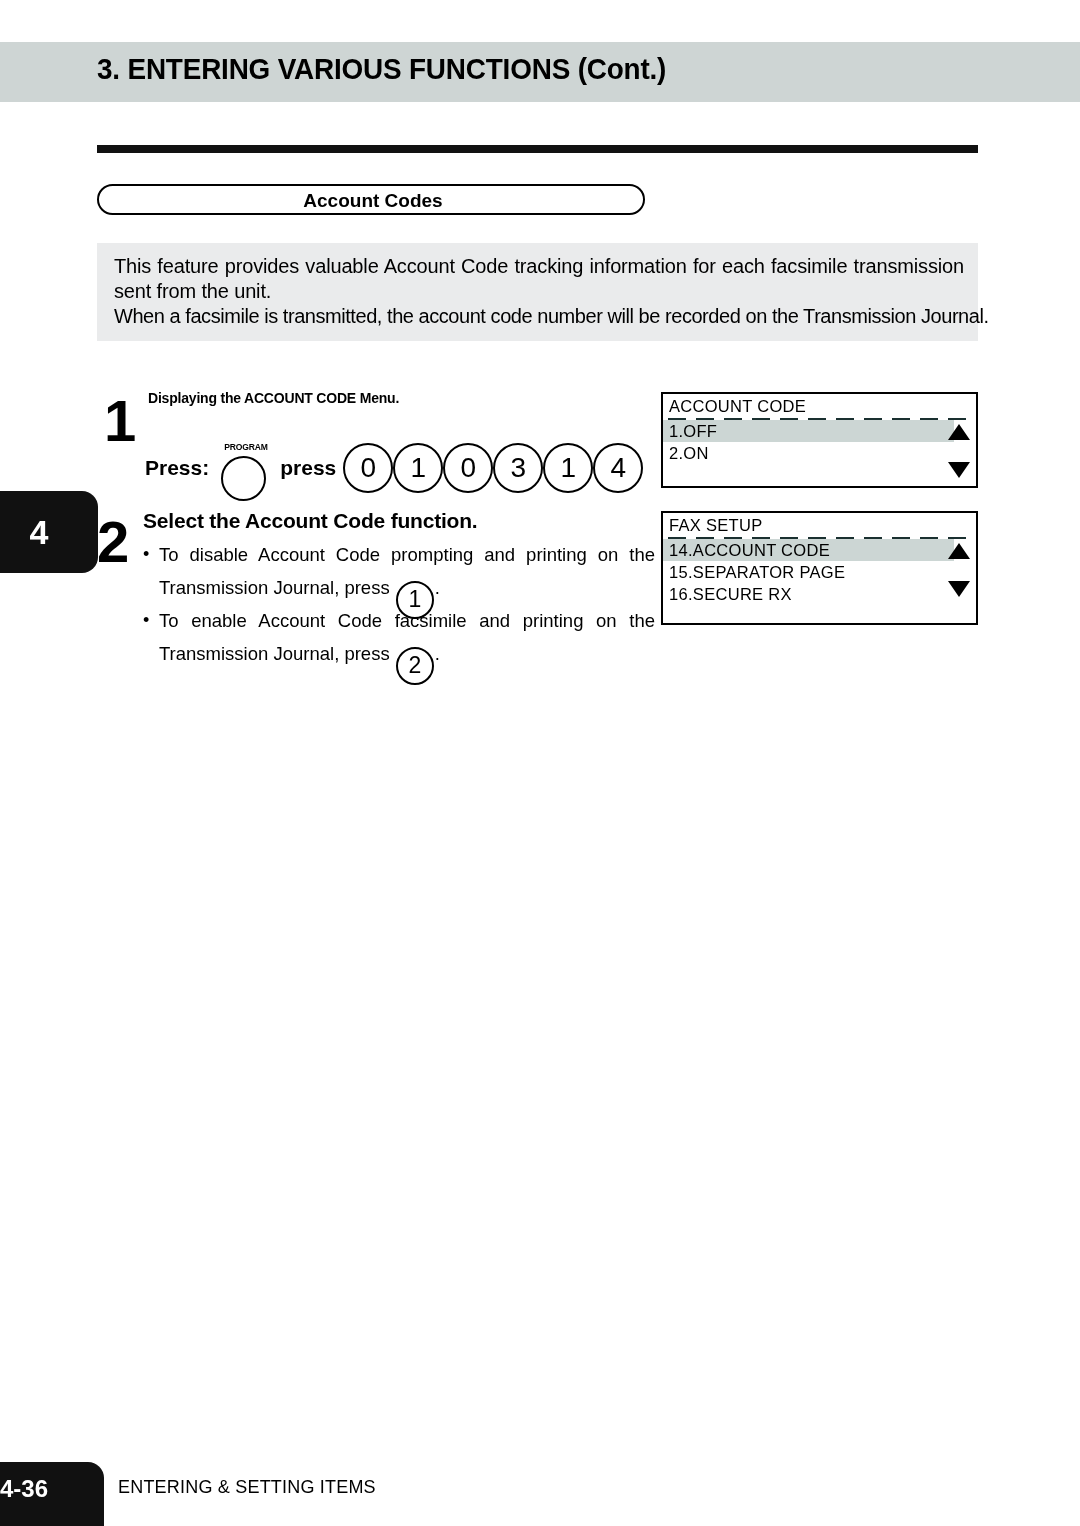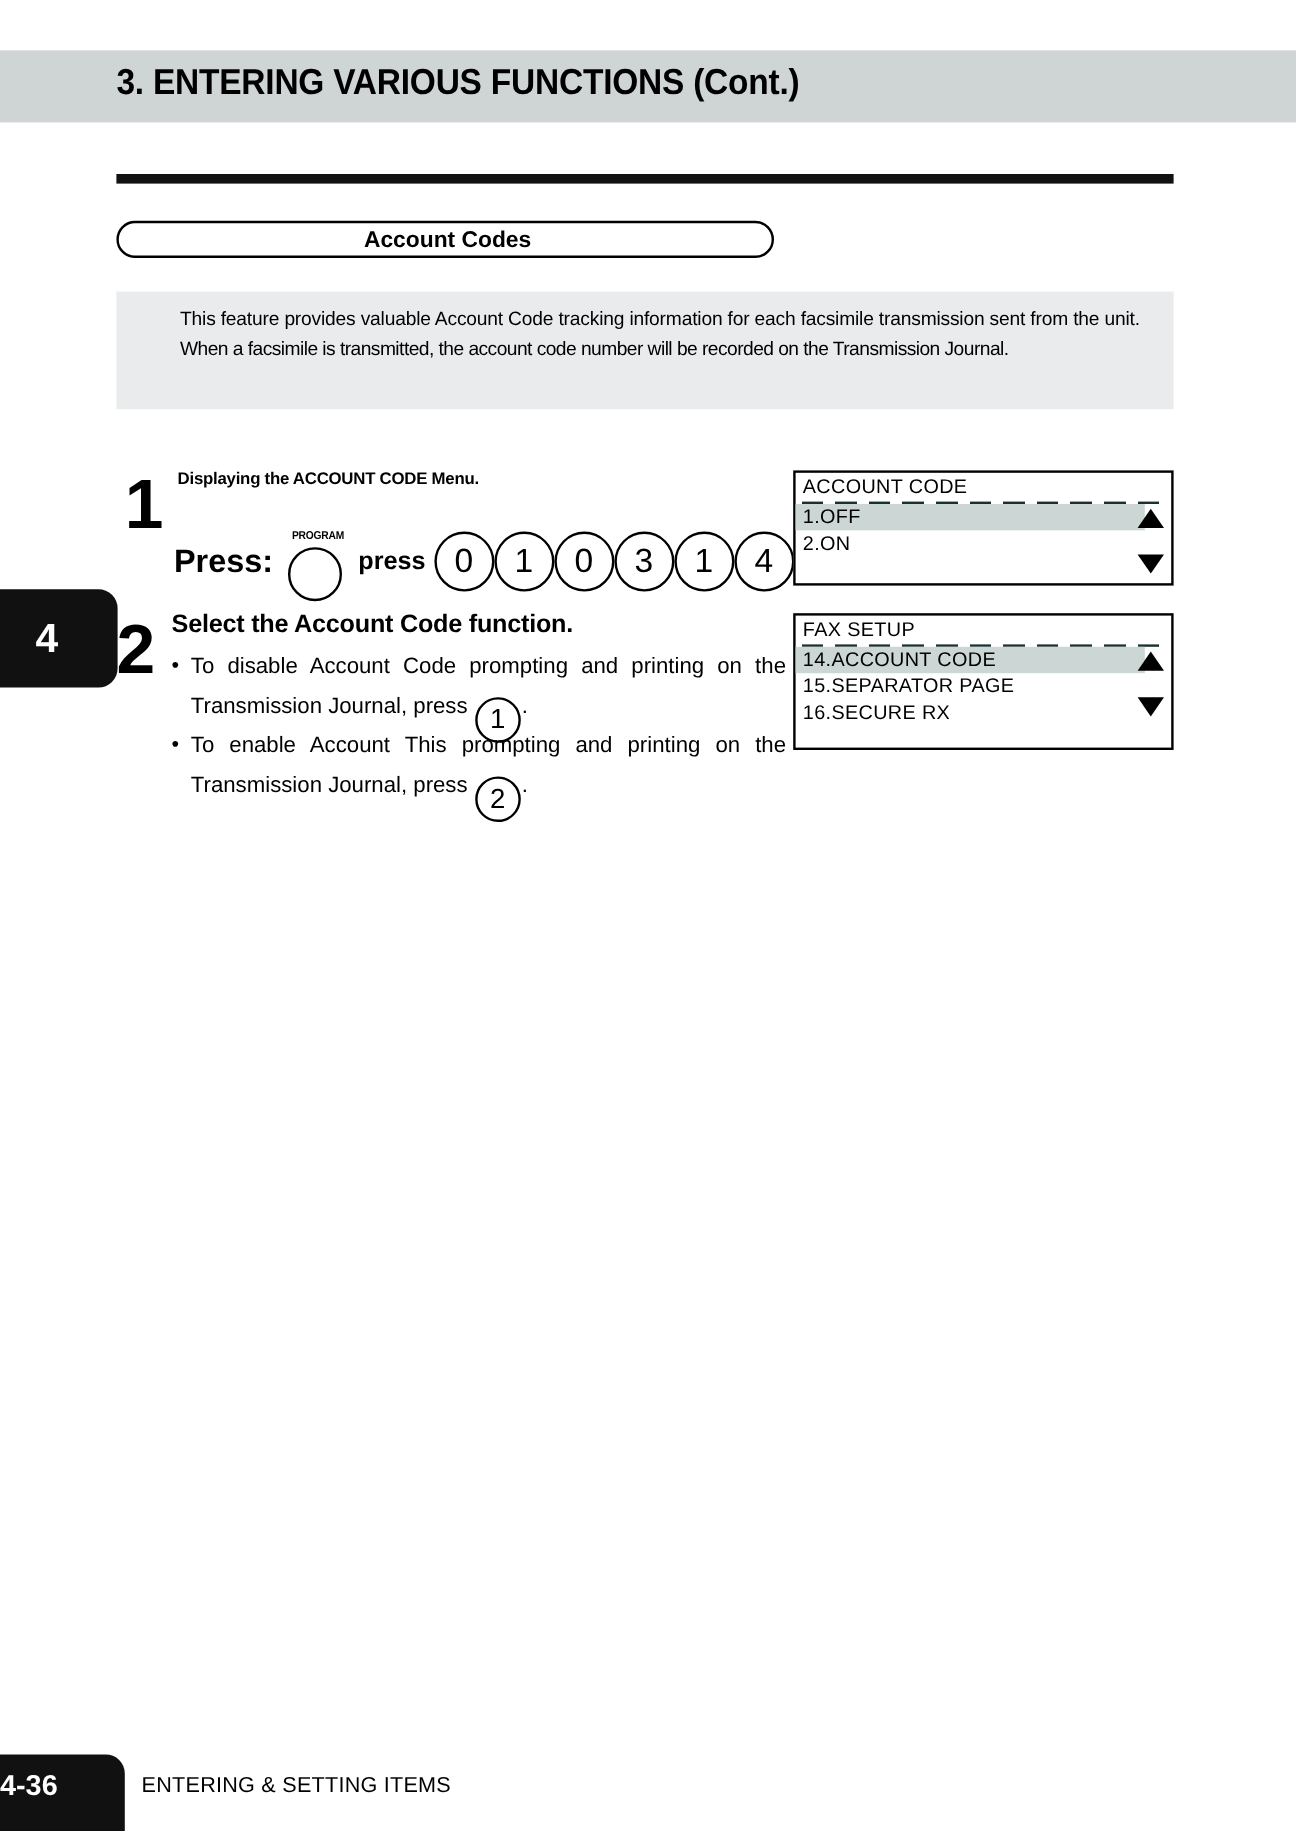--- a/index.html
+++ b/index.html
@@ -75,24 +75,23 @@
     position: absolute;
     left: 97px;
     top: 243px;
     width: 881px;
     height: 98px;
     background: #eaebec;
     box-sizing: border-box;
     padding: 11px 14px 0 17px;
   }
   .intro-line {
-    font-size: 16px;
+    font-size: 20px;
     line-height: 25px;
     letter-spacing: -0.15px;
-    margin-left: 36px;
   }
   .intro-p1 {
     text-align: justify;
     text-align-last: left;
   }
   .intro-p2 {
     margin-top: 0px;
     white-space: nowrap;
     letter-spacing: -0.45px;
   }
@@ -140,21 +139,21 @@
 
   .press-row {
     position: absolute;
     left: 145px;
     top: 440px;
     height: 56px;
     display: flex;
     align-items: center;
   }
   .press-label {
-    font-size: 27px;
+    font-size: 21px;
     font-weight: bold;
     letter-spacing: 0px;
   }
   .program-btn-wrap {
     position: relative;
     width: 56px;
     height: 56px;
     margin-left: 9px;
     display: flex;
     align-items: center;
@@ -408,21 +407,21 @@
     <div>
       <span>Transmission Journal, press</span>
       <span class="inline-key">1</span><span>.</span>
     </div>
   </div>
 </div>
 
 <div class="bullet-item" id="bullet-2">
   <span class="dot">•</span>
   <div class="bullet-body">
-    <div class="bullet-line-just">To enable Account This prompting and printing on the</div>
+    <div class="bullet-line-just">To enable Account Code facsimile and printing on the</div>
     <div>
       <span>Transmission Journal, press</span>
       <span class="inline-key">2</span><span>.</span>
     </div>
   </div>
 </div>
 
 <div class="lcd" id="lcd-1">
   <div class="lcd-title">ACCOUNT CODE</div>
   <div class="lcd-dashes"></div>

